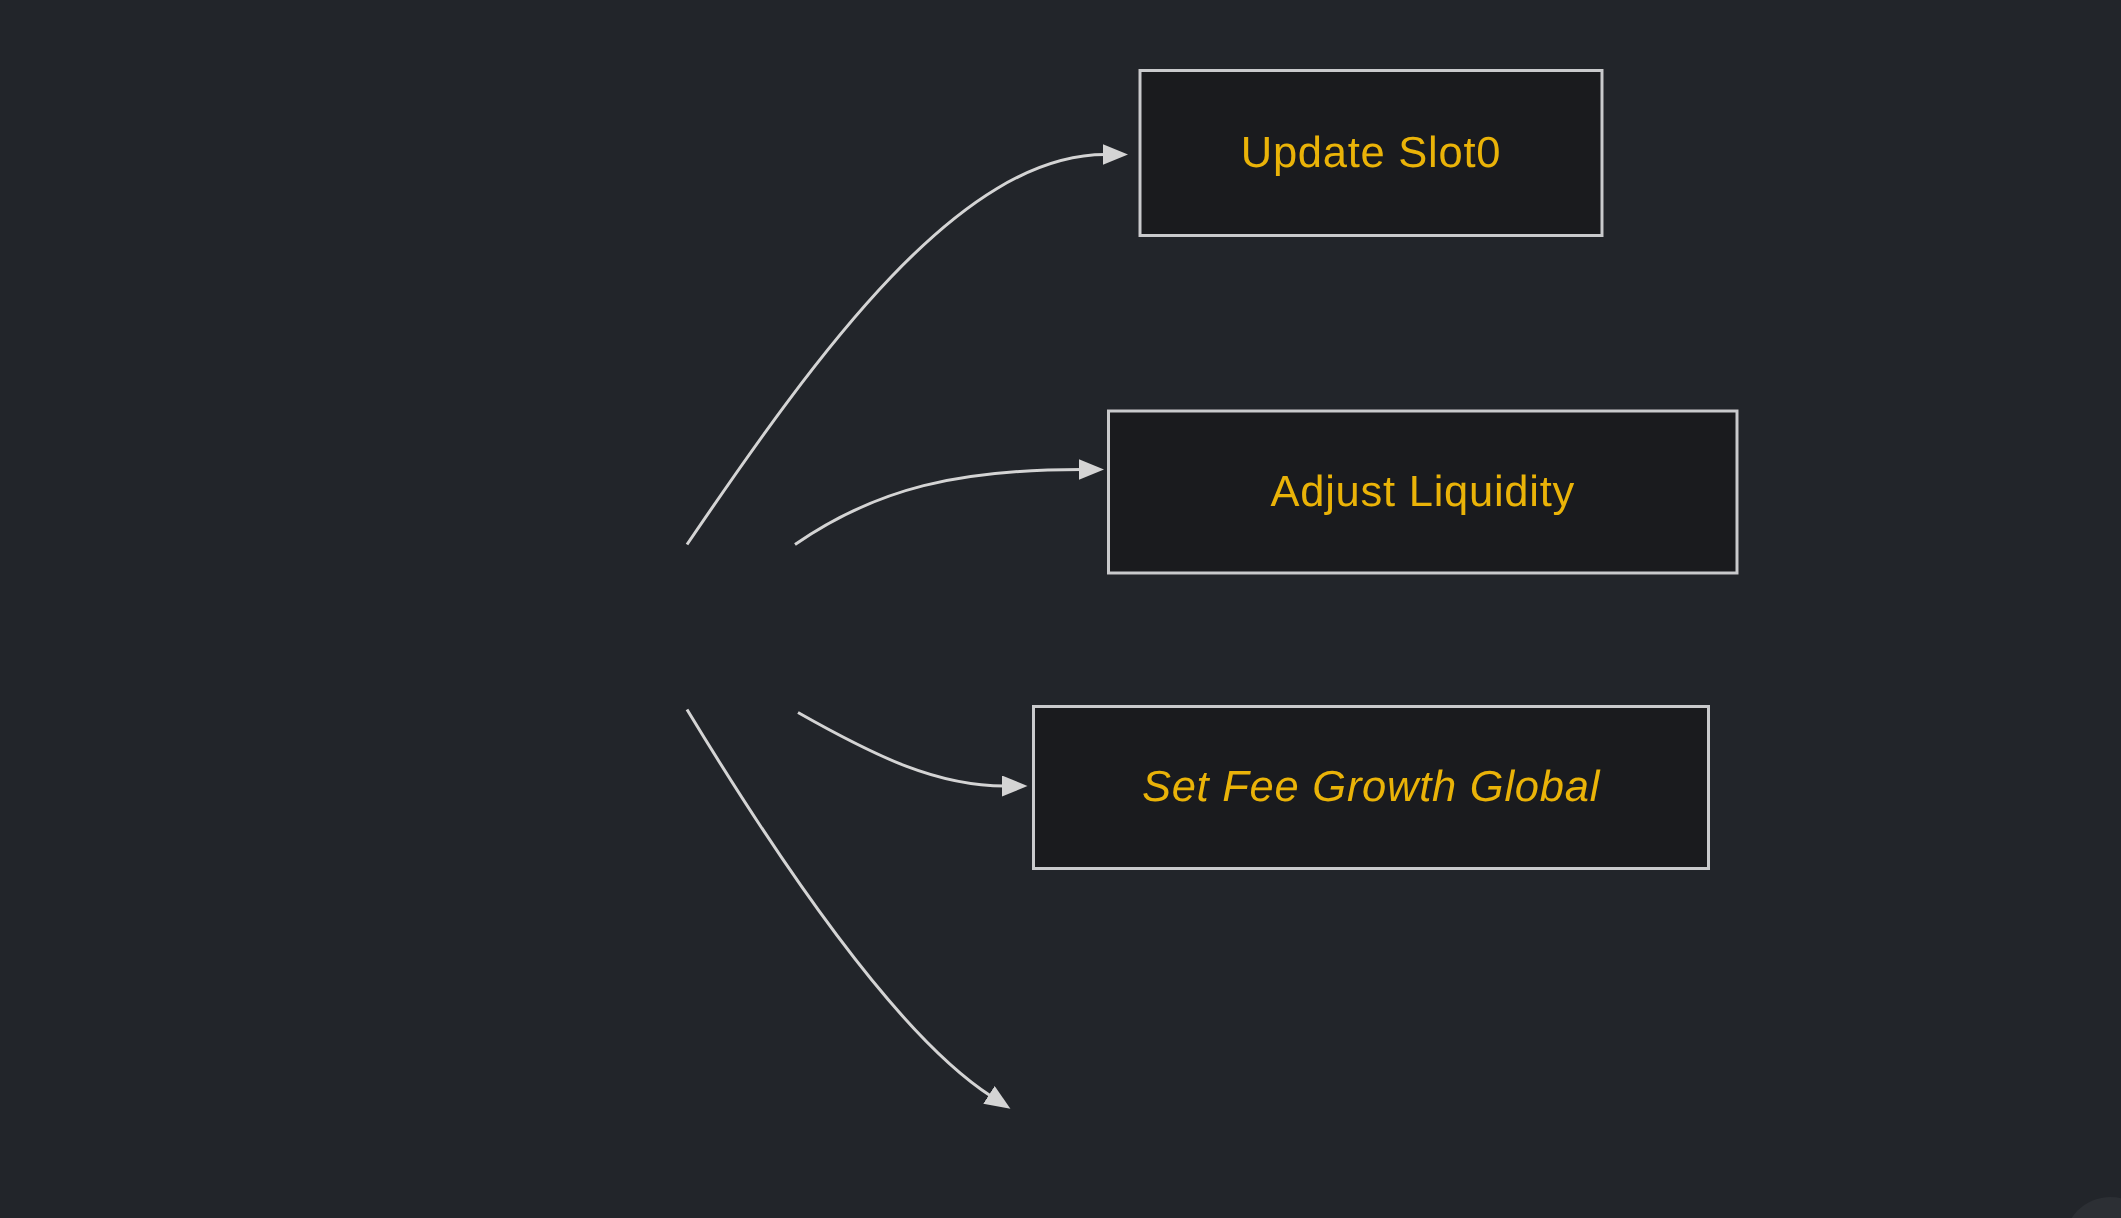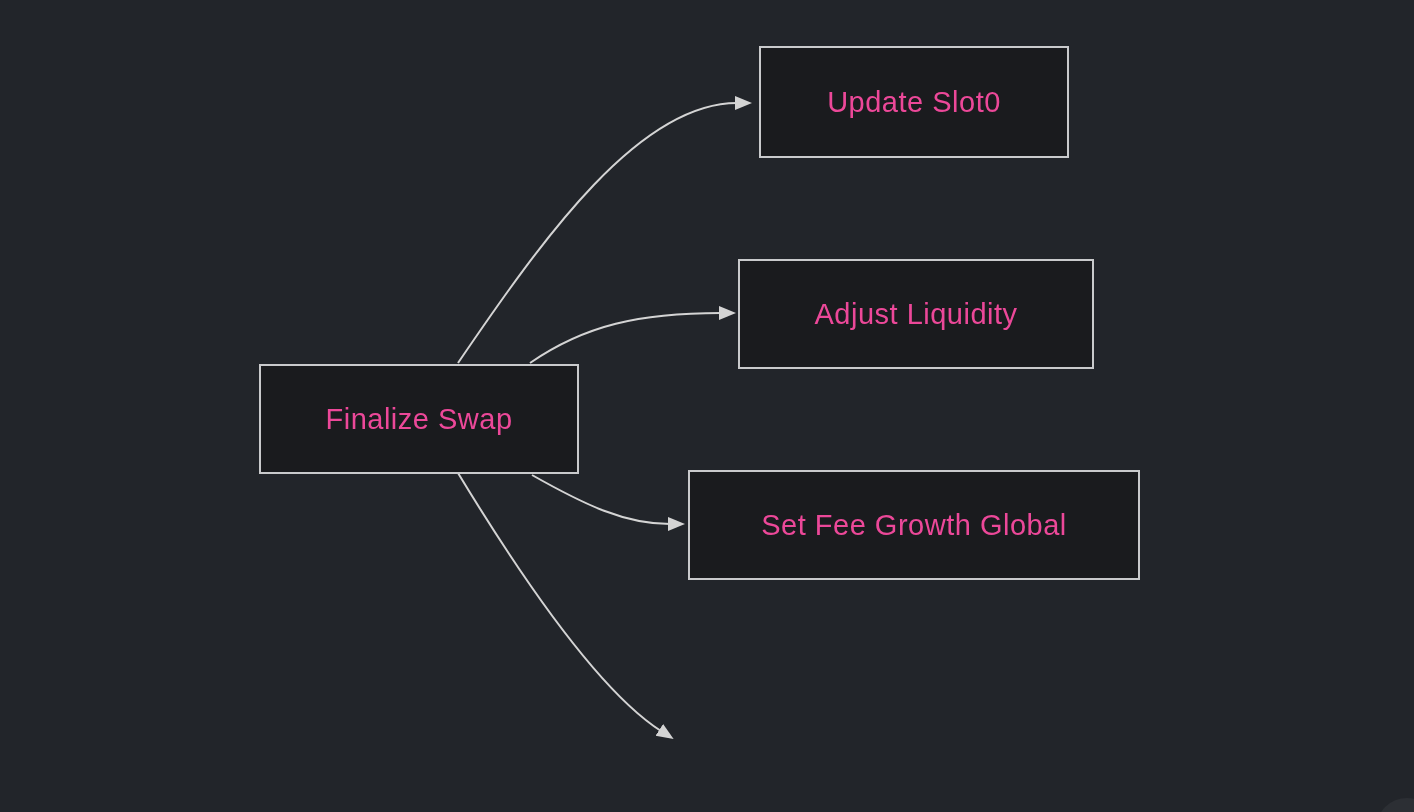--- a/index.html
+++ b/index.html
@@ -20,33 +20,33 @@
     left: 0;
     top: 0;
     width: 100%;
     height: 100%;
   }
   .node {
     position: absolute;
     box-sizing: border-box;
     background: #1a1b1e;
     border: 2px solid #c9cacc;
-    color: #ec4899;
+    color: #eab308;
     display: flex;
     align-items: center;
     justify-content: center;
     font-size: 29px;
     letter-spacing: 0.5px;
     text-align: left;
     white-space: nowrap;
   }
   .node-finalize-swap          { left: 259px; top: 364px; width: 320px; height: 110px; }
   .node-update-slot0           { left: 759px; top:  46px; width: 310px; height: 112px; }
-  .node-adjust-liquidity       { left: 738px; top: 259px; width: 356px; height: 110px; }
-  .node-set-fee-growth-global  { left: 688px; top: 470px; width: 452px; height: 110px; }
+  .node-adjust-liquidity       { left: 738px; top: 273px; width: 421px; height: 110px; }
+  .node-set-fee-growth-global  { left: 688px; top: 470px; width: 452px; height: 110px; font-style: italic; }
   .node-calculate-balance-delta{ left: 679px; top: 681px; width: 469px; height: 109px; }
   .corner-artifact {
     position: absolute;
     left: 1376px;
     top: 798px;
     width: 62px;
     height: 62px;
     border-radius: 50%;
     background: #2c2f34;
   }
@@ -61,23 +61,20 @@
       <marker id="arrowhead" markerUnits="userSpaceOnUse" markerWidth="20" markerHeight="16" refX="2" refY="7" orient="auto">
         <path d="M0,0 L17,7 L0,14 Z" fill="#d4d4d4"></path>
       </marker>
     </defs>
     <path d="M458,363 C545,235 640,103 737,103" fill="none" stroke="#d4d4d4" stroke-width="2" marker-end="url(#arrowhead)"></path>
     <path d="M530,363 C585,325 640,313 721,313" fill="none" stroke="#d4d4d4" stroke-width="2" marker-end="url(#arrowhead)"></path>
     <path d="M532,475 C585,505 625,524 670,524" fill="none" stroke="#d4d4d4" stroke-width="2" marker-end="url(#arrowhead)"></path>
     <path d="M458,473 C535,600 605,695 661,731" fill="none" stroke="#d4d4d4" stroke-width="2" marker-end="url(#arrowhead)"></path>
   </svg>
 
-  <div class="node node-finalize-swap">
-    <span>Finalize Swap</span>
-  </div>
 
   <div class="node node-update-slot0">
     <span>Update Slot0</span>
   </div>
 
   <div class="node node-adjust-liquidity">
     <span>Adjust Liquidity</span>
   </div>
 
   <div class="node node-set-fee-growth-global">

